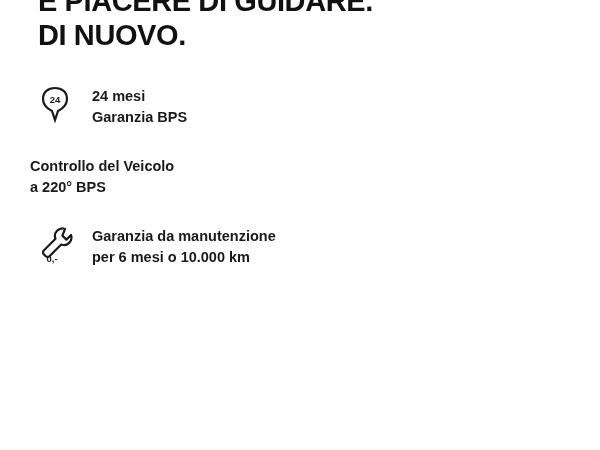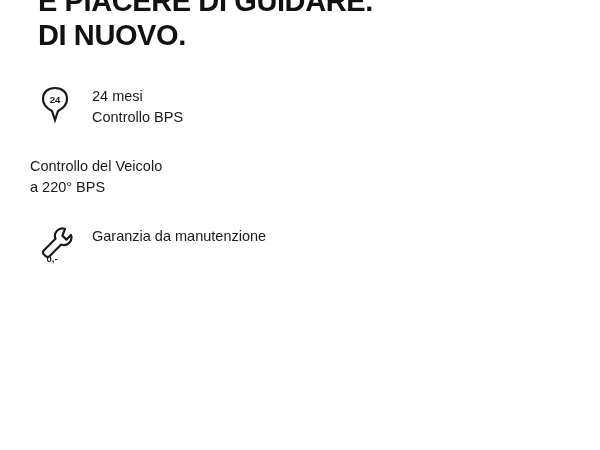--- a/index.html
+++ b/index.html
@@ -58,21 +58,21 @@
     padding-top: 6px;
     padding-left: 8px;
     box-sizing: border-box;
     text-decoration: underline;
   }
   .feature .text-wrap {
     padding-top: 6px;
   }
   .feature .line {
     font-size: 14.5px;
-    font-weight: normal;
+    font-weight: bold;
     line-height: 1.42;
     color: #1a1a1a;
     white-space: nowrap;
   }
   svg { display: block; }
 </style>
 </head>
 <body>
 
 <div class="page">
@@ -86,39 +86,40 @@
 
     <div class="feature">
       <div class="icon-wrap">
         <svg width="34" height="38" viewBox="0 0 34 38">
           <path d="M17 2 C10 2 5 6 5 13 c0 6 5 10 9 12 l3 9 3 -9 c4 -2 9 -6 9 -12 C29 6 24 2 17 2 Z" fill="none" stroke="#1a1a1a" stroke-width="2.2"></path>
           <text x="17" y="17" font-family="Liberation Sans, sans-serif" font-size="9.5" font-weight="bold" fill="#1a1a1a" text-anchor="middle">24</text>
         </svg>
       </div>
       <div class="text-wrap">
         <div class="line">24 mesi</div>
-        <div class="line">Controllo BPS</div>
+        <div class="line">Garanzia BPS</div>
       </div>
     </div>
 
     <div class="feature">
       <div class="text-wrap">
         <div class="line">Controllo del Veicolo</div>
         <div class="line">a 220° BPS</div>
       </div>
     </div>
 
     <div class="feature">
       <div class="icon-wrap">
         <svg width="40" height="38" viewBox="0 0 40 38">
           <path d="M27 3 a7.5 7.5 0 0 0 -9.5 9.8 L6 24.3 a3 3 0 0 0 0 4.2 l1.5 1.5 a3 3 0 0 0 4.2 0 L23.2 18.5 A7.5 7.5 0 0 0 33 9 l-4.6 4.6 -4 -4 Z" fill="none" stroke="#1a1a1a" stroke-width="2.2" stroke-linejoin="round"></path>
           <text x="14" y="36" font-family="Liberation Sans, sans-serif" font-size="9.5" font-weight="bold" fill="#1a1a1a" text-anchor="middle">0,-</text>
         </svg>
       </div>
       <div class="text-wrap">
         <div class="line">Garanzia da manutenzione</div>
+        <div class="line">per 6 mesi o 10.000 km</div>
       </div>
     </div>
 
 
 
   </div>
 </div>
 
 </body></html>

